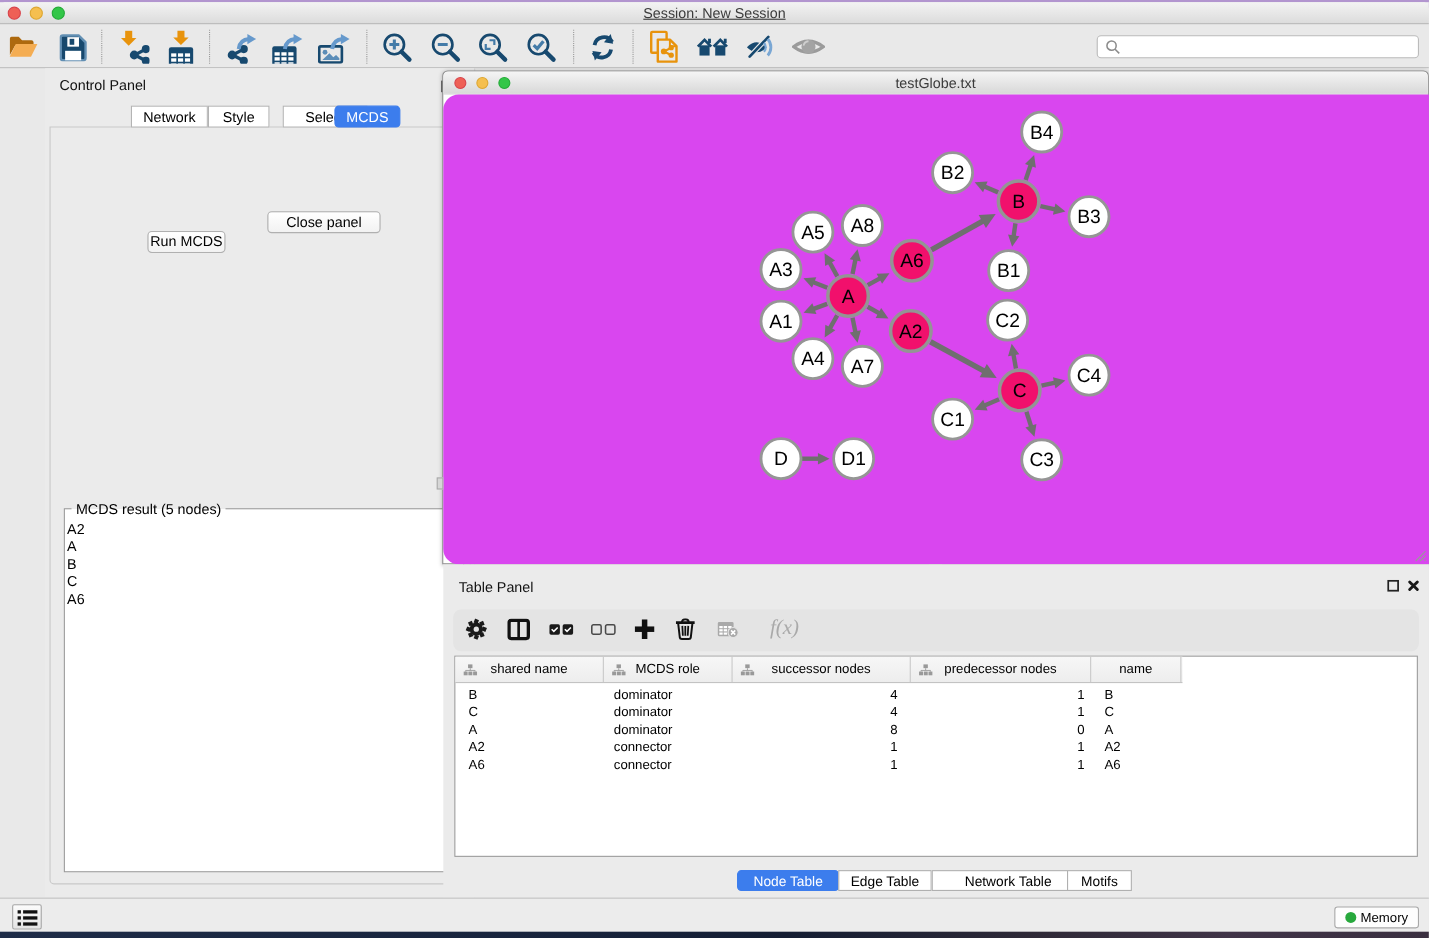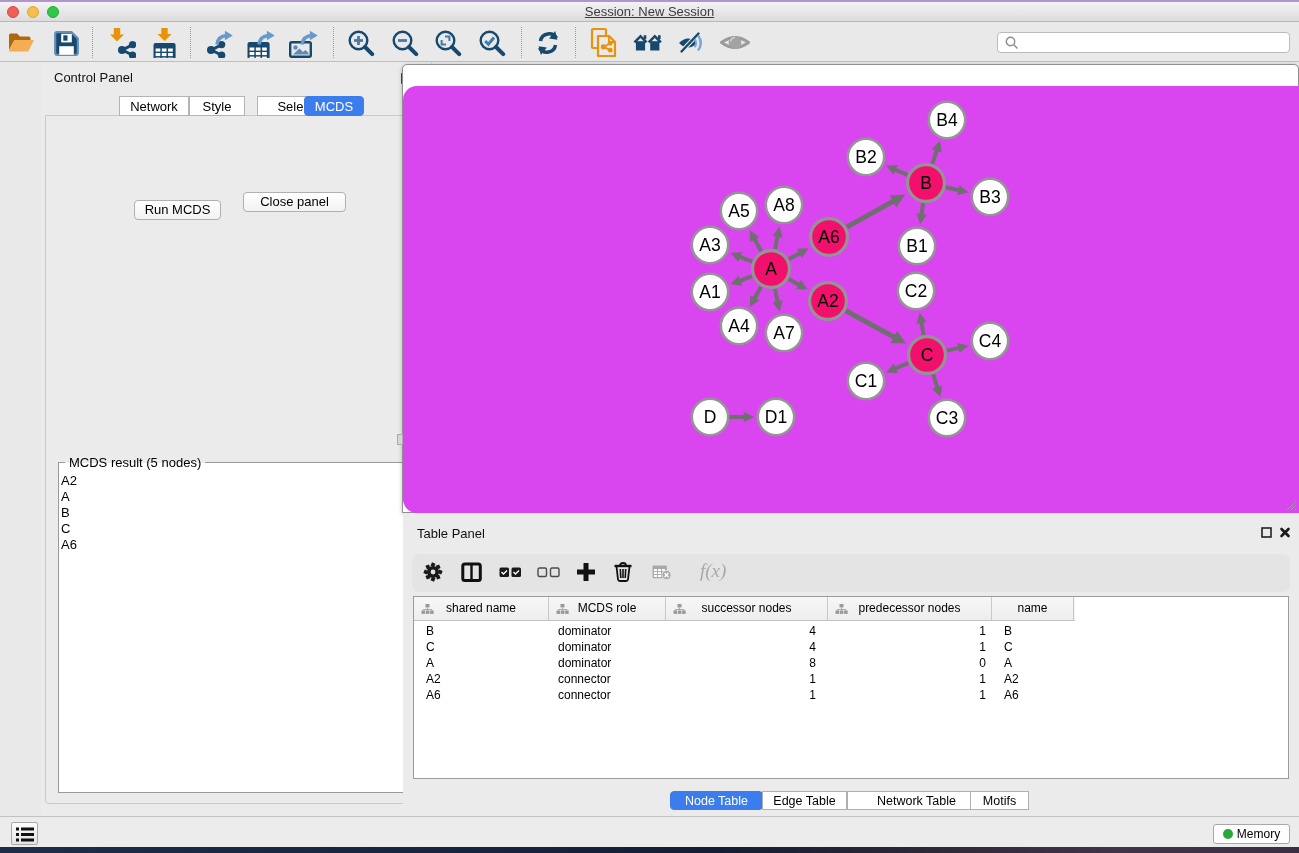--- a/index.html
+++ b/index.html
@@ -246,29 +246,35 @@
   <div class="abs" id="cp-inner"></div>
   <div class="abs" id="cp-title">Control Panel</div>
   <svg class="abs" style="left:360px;top:11px" width="28" height="12">
       <rect x="1" y="1" width="9" height="9" fill="none" stroke="#222" stroke-width="1.6"></rect>
       <path d="M18.5 2 L25.5 9 M25.5 2 L18.5 9" stroke="#1a1a1a" stroke-width="2.6" stroke-linecap="round"></path>
     </svg>
   <div class="tab" style="left:78px;width:70px;">Network</div>
   <div class="tab" style="left:148px;width:56px;">Style</div>
   <div class="tab" style="left:216px;width:77px;">Select</div>
   <div class="tab sel" style="left:263px;width:60px;">MCDS</div>
-  <div class="btn" style="left:93px;top:138px;width:87px;">Run MCDS</div>
+  <div class="btn" style="left:93px;top:148px;width:71px;">Run MCDS</div>
   <div class="btn" style="left:202px;top:130px;width:103px;">Close panel</div>
   <div class="abs" id="fieldset"></div>
   <div class="abs" id="fs-scroll"></div>
   <div class="abs" id="legend">MCDS result (5 nodes)</div>
   <div class="abs" id="mcds-list">A2<br>A<br>B<br>C<br>A6</div>
 </div>
 
 <div class="abs" id="netwin">
+  <div id="net-titlebar">
+      <div class="wtitle">testGlobe.txt</div>
+    <div class="abs tl" style="left:10px;top:5px;width:11px;height:11px;background:#ee6056;border:1px solid #d8444c;"></div>
+    <div class="abs tl" style="left:30px;top:5px;width:11px;height:11px;background:#f5bf4f;border:1px solid #dea732;"></div>
+    <div class="abs tl" style="left:50px;top:5px;width:11px;height:11px;background:#33c648;border:1px solid #24ab38;"></div>
+  </div>
   <div id="net-canvas">
       <svg width="896" height="427" style="position:absolute;left:0;top:0" font-family="Liberation Sans, sans-serif">
         <line x1="358.2" y1="165.2" x2="350.7" y2="151.6" stroke="#6f6f6f" stroke-width="4.0"></line>
         <polygon points="346.6,144.2 356.2,150.9 347.1,155.9" fill="#6f6f6f"></polygon>
         <line x1="372.0" y1="163.1" x2="374.9" y2="148.8" stroke="#6f6f6f" stroke-width="4.0"></line>
         <polygon points="376.6,140.5 379.6,151.8 369.5,149.7" fill="#6f6f6f"></polygon>
         <line x1="349.1" y1="175.6" x2="335.3" y2="170.1" stroke="#6f6f6f" stroke-width="4.0"></line>
         <polygon points="327.4,167.0 339.1,166.0 335.2,175.7" fill="#6f6f6f"></polygon>
         <line x1="349.0" y1="190.2" x2="335.4" y2="195.3" stroke="#6f6f6f" stroke-width="4.0"></line>
         <polygon points="327.5,198.3 335.5,189.7 339.2,199.4" fill="#6f6f6f"></polygon>

